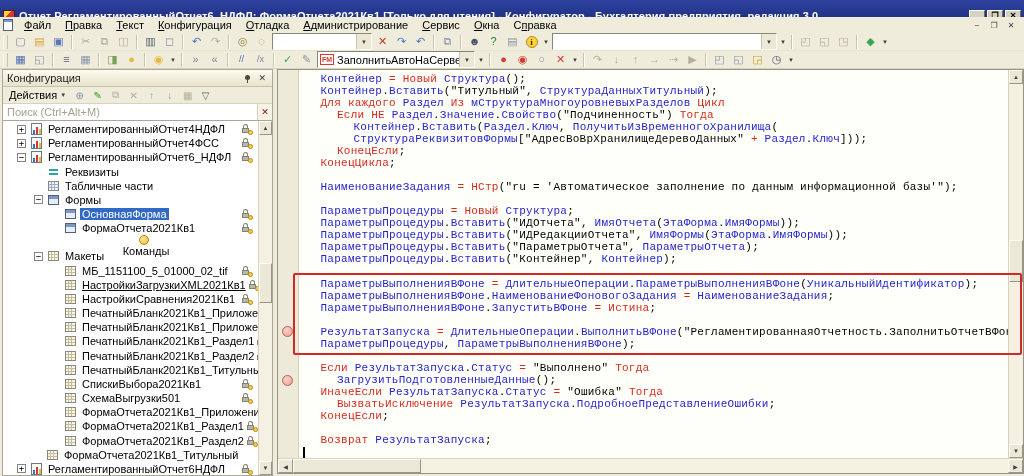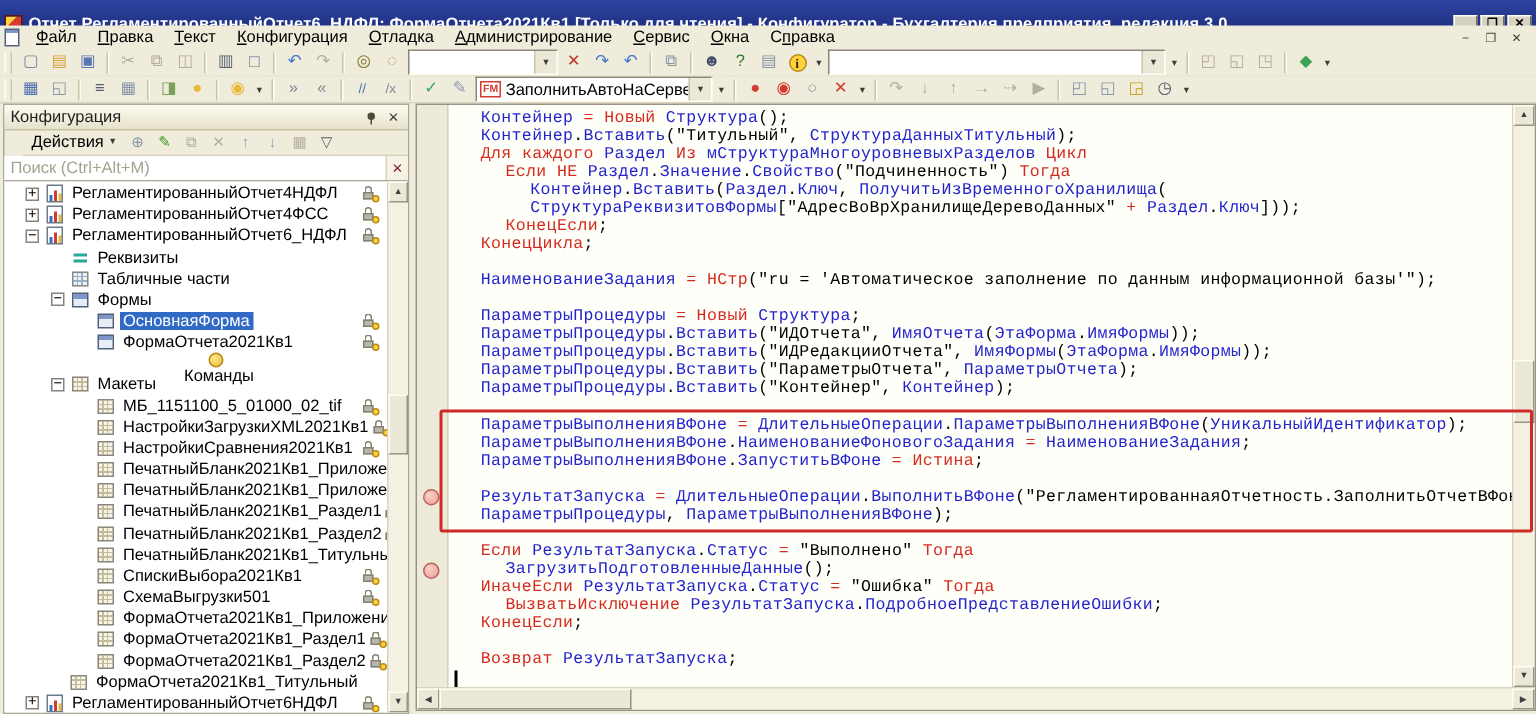--- a/index.html
+++ b/index.html
@@ -58,21 +58,21 @@
   .sidebar { position:absolute; left:2px; top:69px; width:271px; bottom:0;
     background:#f0ecdb; border:1px solid #aca899; display:flex; flex-direction:column; }
   .panel-header { height:17px; flex:0 0 auto; background:linear-gradient(180deg,#fdfbf0,#e6e2cc);
     border-bottom:1px solid #c6c2a8; display:flex; align-items:center; padding:0 4px; gap:4px; }
   .panel-title { flex:1; color:#1e1e1e; }
   .pinicon { width:8px; height:8px; position:relative; }
   .pinicon::before { content:""; position:absolute; left:1px; top:1px; width:5px; height:5px; background:#4e4a3a; border-radius:50%; }
   .pinicon::after { content:""; position:absolute; left:3px; top:5px; width:1px; height:4px; background:#4e4a3a; }
   .phbtn { color:#3e3e3e; font-size:9px; line-height:9px; padding:1px 2px; }
   .panel-actions { height:17px; flex:0 0 auto; display:flex; align-items:center; gap:1px;
-    padding:0 2px; border-bottom:1px solid #d8d3bc;margin-left:12px; }
+    padding:0 2px; border-bottom:1px solid #d8d3bc; }
   .abtn-label { padding:1px 4px; display:flex; align-items:center; gap:3px; }
   .abtn-label .arr { font-size:6px; color:#3e3e3e; }
   .aicon { width:17px; height:15px; display:flex; align-items:center; justify-content:center; font-size:10px; }
   .search-row { height:17px; flex:0 0 auto; display:flex; border-bottom:1px solid #aca899; background:#fff; }
   .search-row input { flex:1; border:none; outline:none; font:11px "Liberation Sans",sans-serif;
     padding:0 4px; color:#000; background:#fff; }
   .search-row input::placeholder { color:#a6a390; }
   .search-clear { width:15px; display:flex; align-items:center; justify-content:center;
     font-size:9px; color:#7a2020; background:#f6f3e6; border-left:1px solid #d8d3bc; }
   .treewrap { flex:1; position:relative; background:#fff; overflow:hidden; }
@@ -502,21 +502,21 @@
           <div class="trow" style="padding-left: 48px;">
             <span class="tspacer"></span>
             <span class="ticon icon-template"></span>
             <span class="tlabel">МБ_1151100_5_01000_02_tif</span>
             <span class="lck">
               <span class="arc"></span>
               <span class="body"></span>
               <span class="dot"></span>
             </span>
           </div>
-          <div class="trow" style="padding-left: 48px;">
+          <div class="trow" style="padding-left: 48px; text-decoration: underline;">
             <span class="tspacer"></span>
             <span class="ticon icon-template"></span>
             <span class="tlabel">НастройкиЗагрузкиXML2021Кв1</span>
             <span class="lck">
               <span class="arc"></span>
               <span class="body"></span>
               <span class="dot"></span>
             </span>
           </div>
           <div class="trow" style="padding-left: 48px;">

